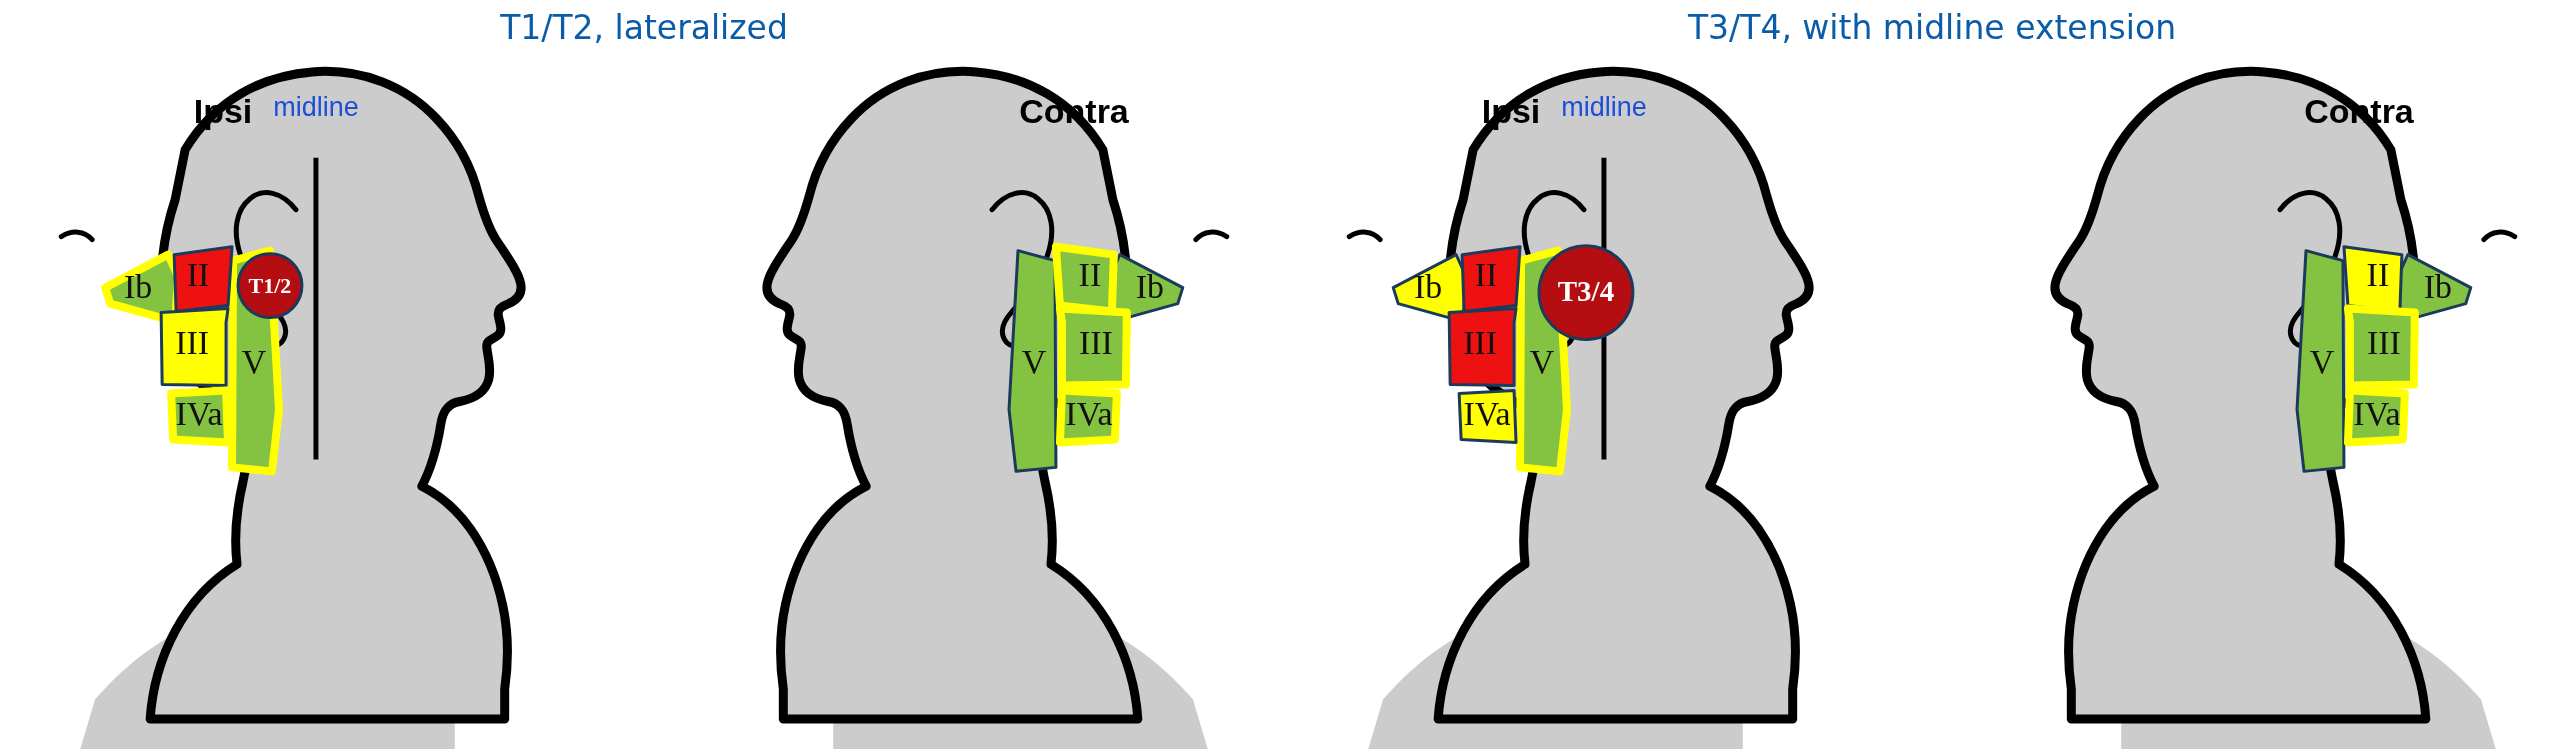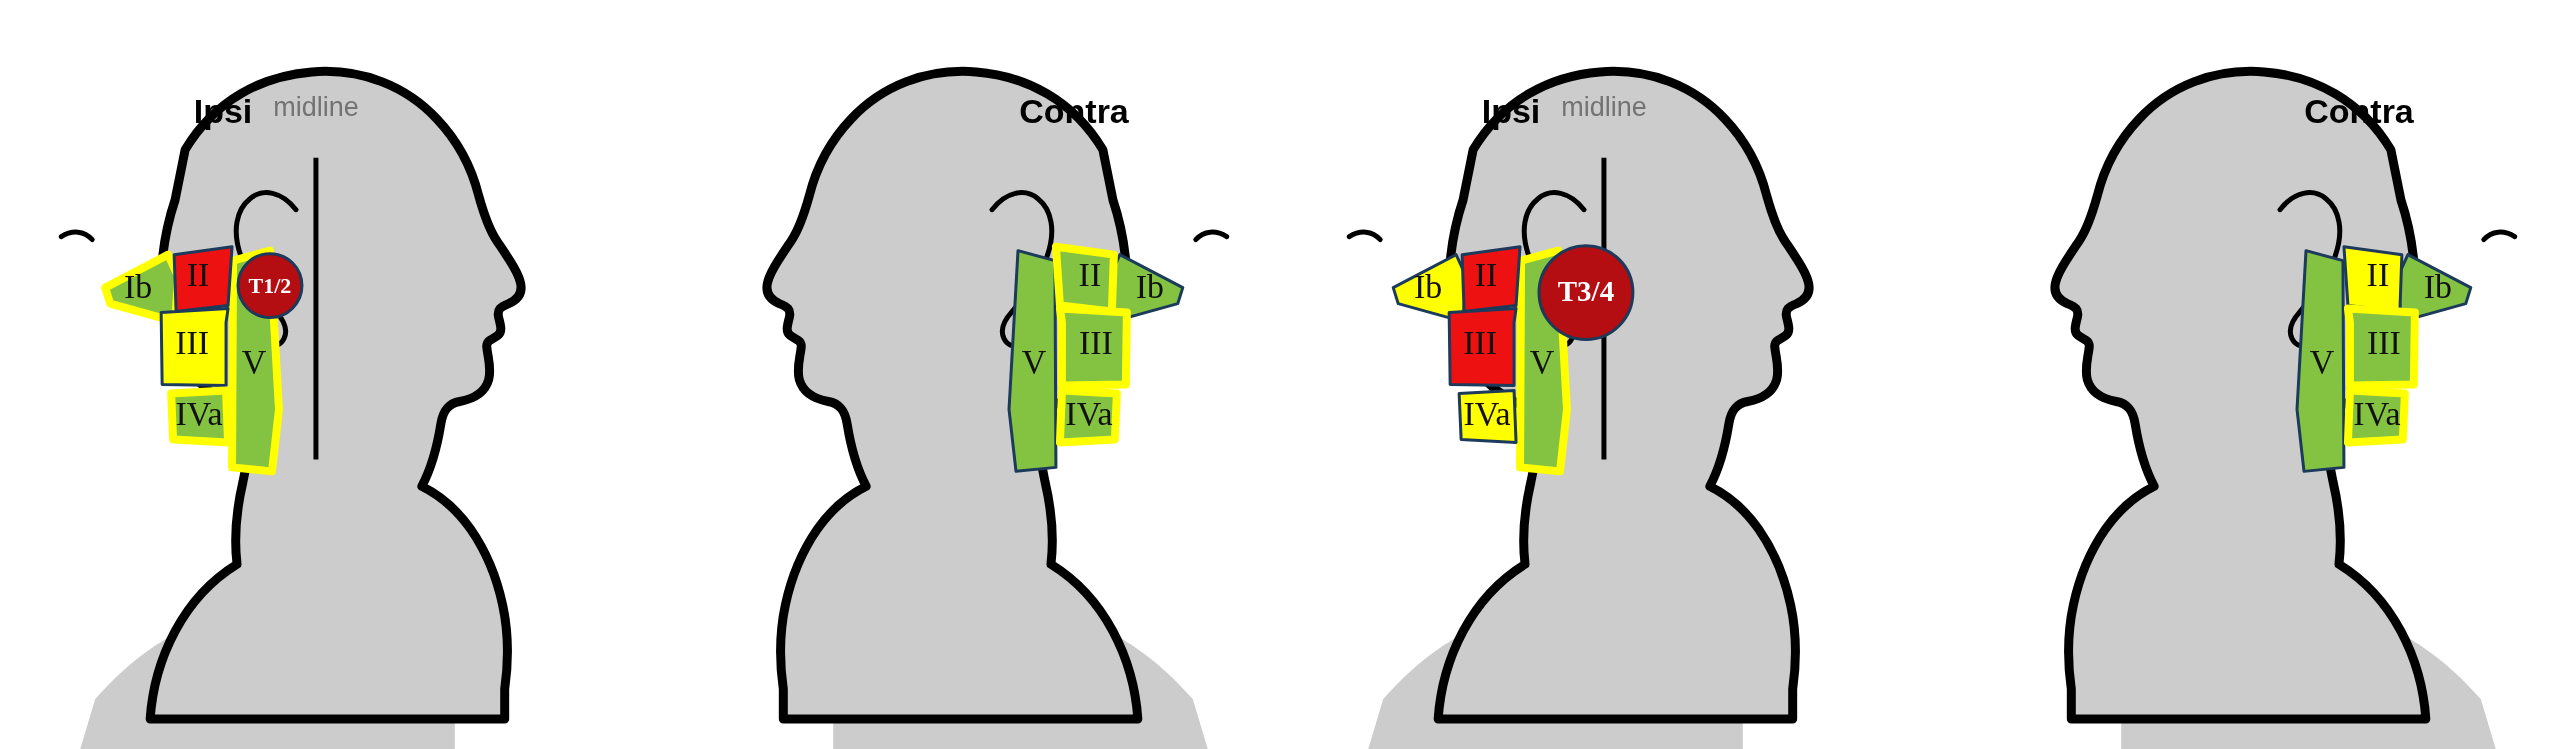--- a/index.html
+++ b/index.html
@@ -30,21 +30,21 @@
     font-weight:bold;
     font-size:34px;
     color:#000;
     white-space:nowrap;
   }
   .midline-label{
     position:absolute;
     font-family:"Liberation Sans",sans-serif;
     font-weight:normal;
     font-size:27px;
-    color:#737373;
+    color:#1d4ed8;
     white-space:nowrap;
   }
   .lvl-text{
     font-family:"Liberation Serif",serif;
     font-size:34px;
     fill:#111;
     text-anchor:middle;
     dominant-baseline:middle;
   }
   .badge-text{
@@ -54,20 +54,21 @@
     text-anchor:middle;
     dominant-baseline:middle;
   }
 </style>
 </head>
 <body>
 
 <div class="stage">
 
   <div class="panel" id="panel-0">
+    <div class="panel-title">T1/T2, lateralized</div>
 
     <svg class="svg-layer" viewBox="0 0 1289 750">
 
       <g>
 
         <path d="M95,700 C130,660 175,625 235,614 C300,602 355,616 395,640 C430,662 450,690 455,715 L455,750 L80,750 Z" fill="#cccccc"></path>
 
         <path d="M185,150 C215,100 262,76 312,72 C363,68 407,87 437,119 C458,141 472,168 479,196
              C484,214 489,229 497,241 C509,259 519,273 521,284 C523,294 518,300 509,304
              C501,307 497,310 499,318 C501,326 503,332 498,336
@@ -164,20 +165,21 @@
         <text class="lvl-text" x="1090" y="418">IVa</text>
       </g>
     </svg>
 
     <div class="hd-label" style="left:148px;top:92px;width:150px;text-align:center;">Ipsi</div>
     <div class="midline-label" style="left:246px;top:92px;width:140px;text-align:center;">midline</div>
     <div class="hd-label" style="left:999px;top:92px;width:150px;text-align:center;">Contra</div>
   </div>
 
   <div class="panel" id="panel-1">
+    <div class="panel-title">T3/T4, with midline extension</div>
 
     <svg class="svg-layer" viewBox="0 0 1289 750">
 
       <g>
         <path d="M95,700 C130,660 175,625 235,614 C300,602 355,616 395,640 C430,662 450,690 455,715 L455,750 L80,750 Z" fill="#cccccc"></path>
         <path d="M185,150 C215,100 262,76 312,72 C363,68 407,87 437,119 C458,141 472,168 479,196
              C484,214 489,229 497,241 C509,259 519,273 521,284 C523,294 518,300 509,304
              C501,307 497,310 499,318 C501,326 503,332 498,336
              C493,340 487,340 487,347 C488,358 492,368 489,380
              C486,391 476,399 460,402

